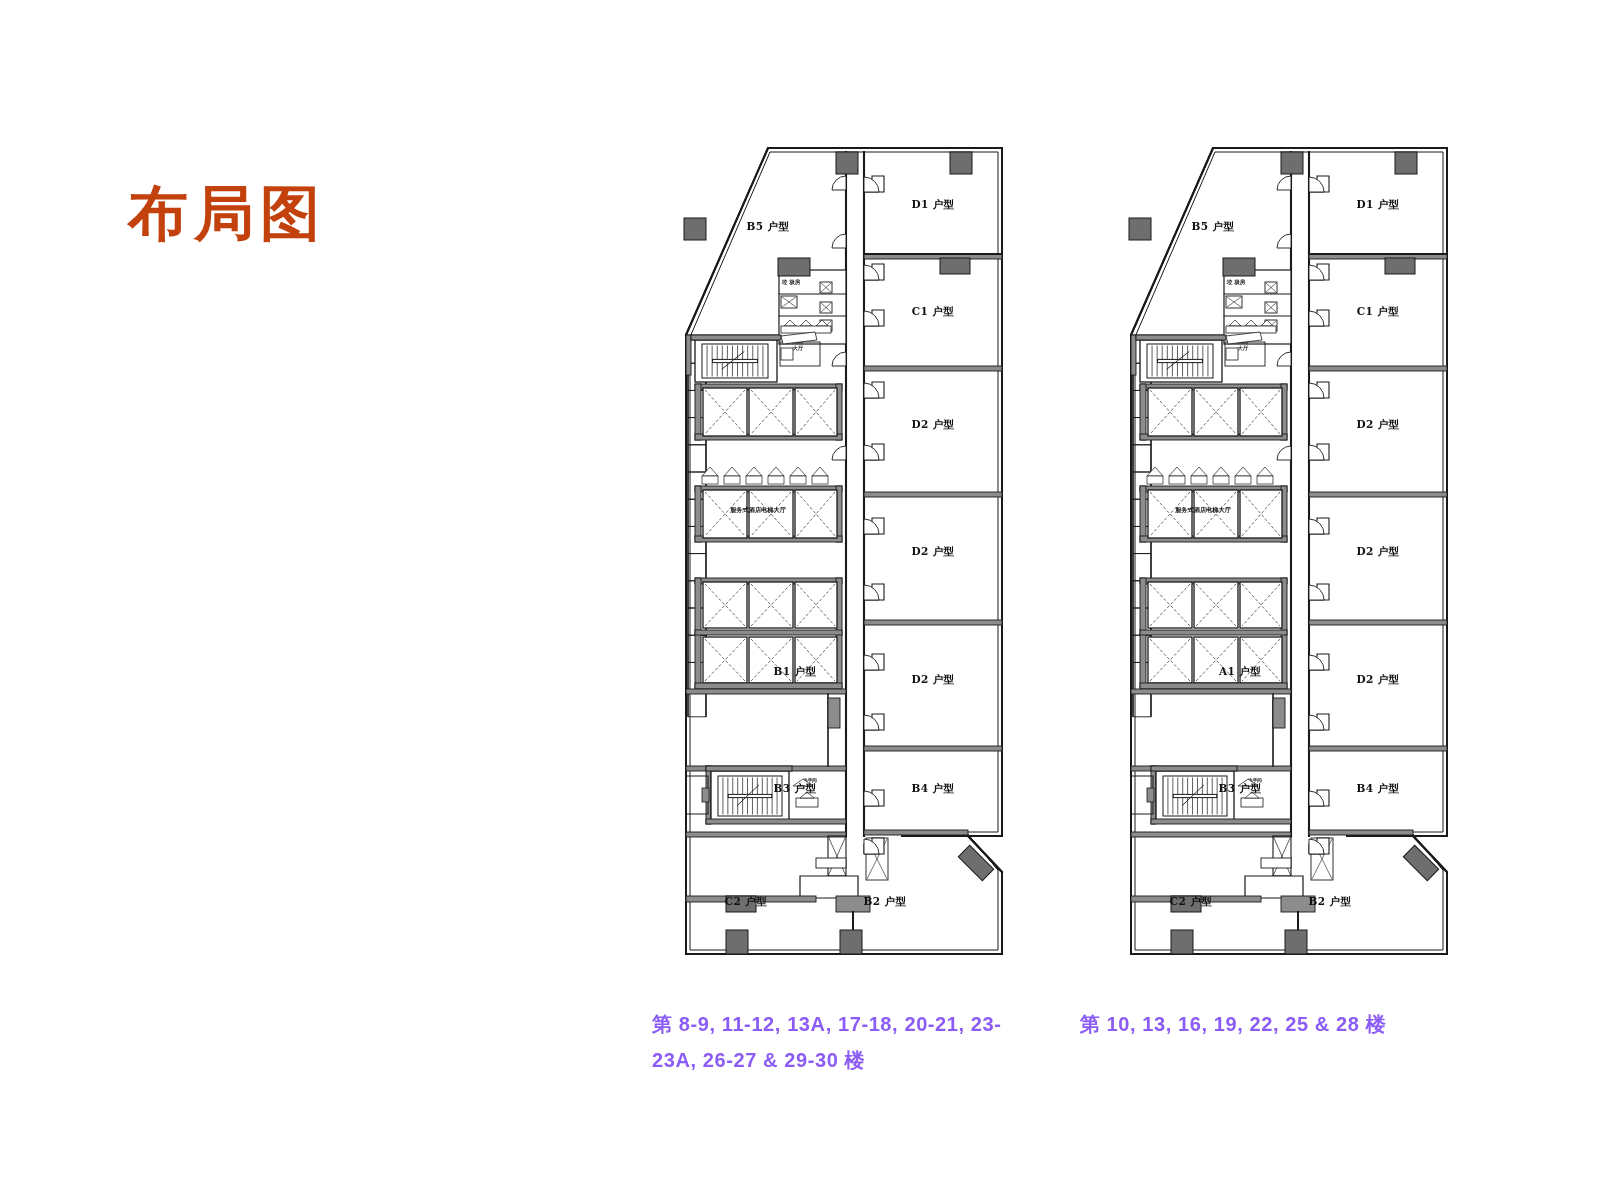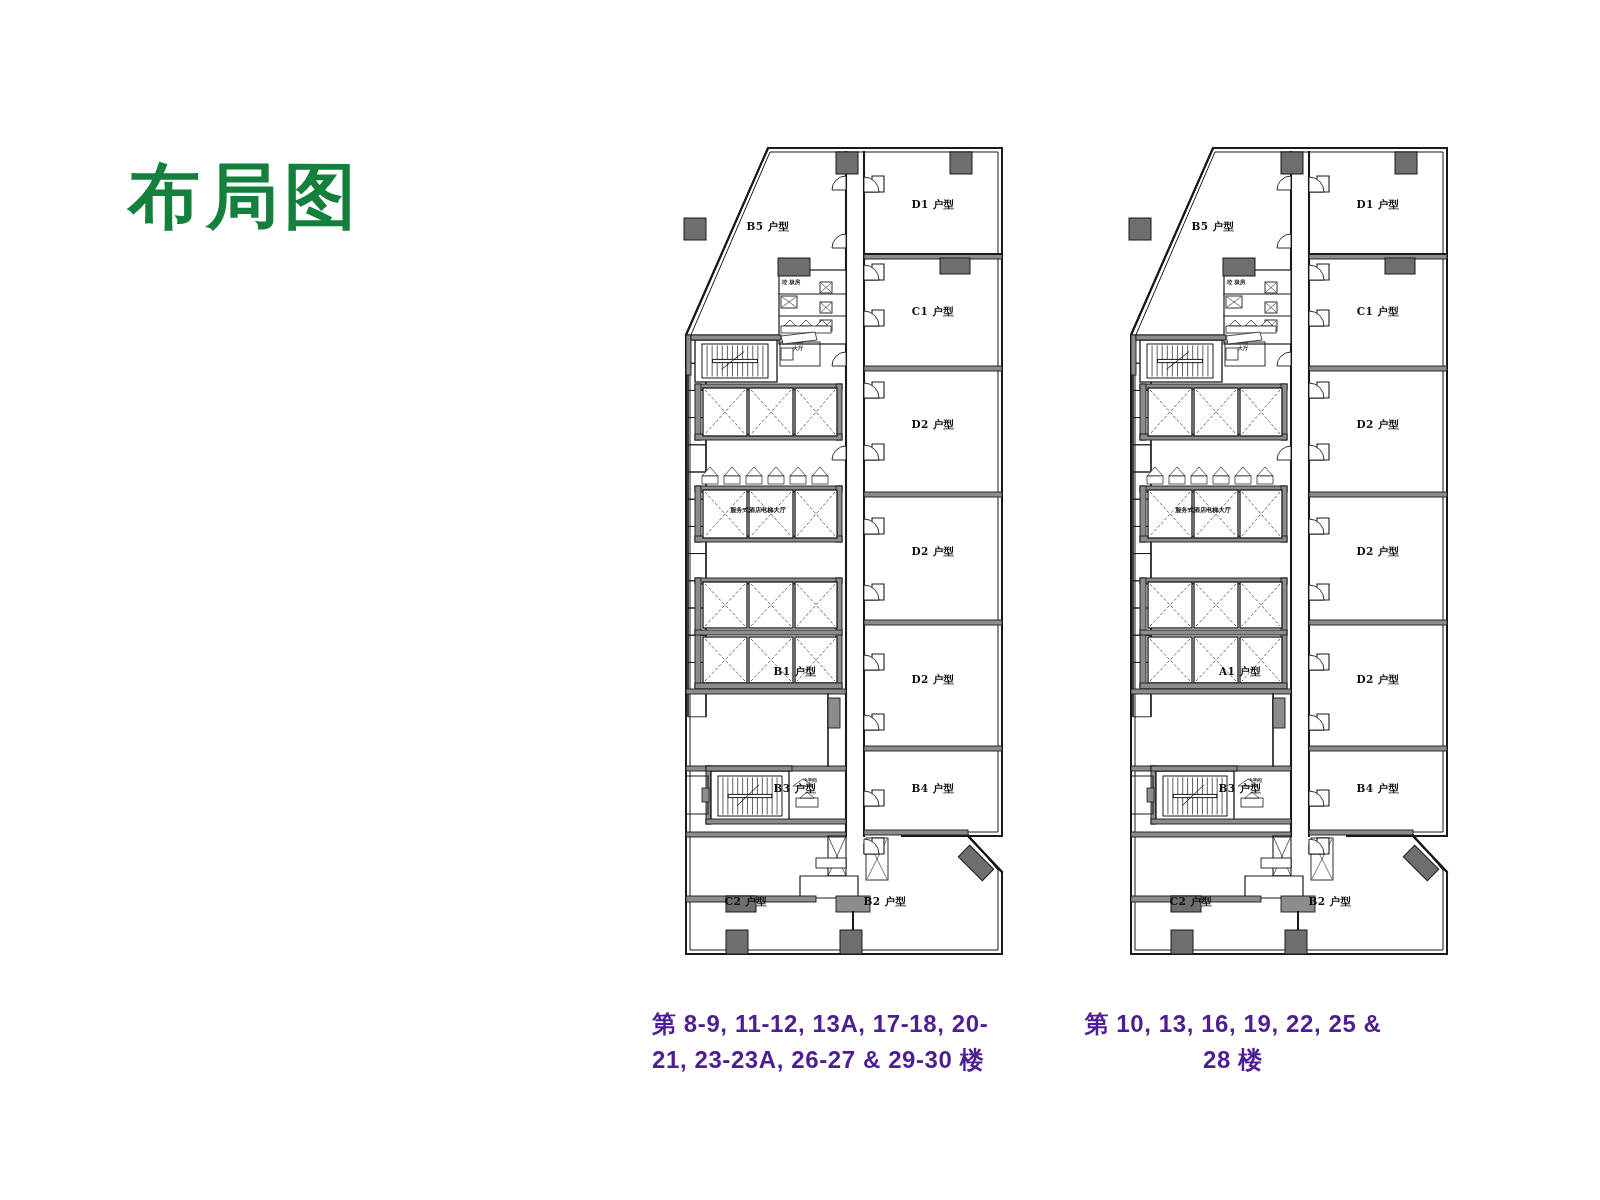--- a/index.html
+++ b/index.html
@@ -1,37 +1,37 @@
 <!DOCTYPE html>
 <html><head>
 <meta charset="utf-8">
 <style>
   html,body{margin:0;padding:0;background:#ffffff;}
   body{width:1600px;height:1200px;position:relative;overflow:hidden;
        font-family:"Liberation Sans","DejaVu Sans",sans-serif;color:#111;}
 
   
   #page-title{
-    position:absolute; left:128px; top:160px;
+    position:absolute; left:128px; top:183px;
     font-family:"DejaVu Serif","Liberation Serif",serif;
-    font-weight:700; font-size:72px; letter-spacing:6px; color:#15803d;
+    font-weight:700; font-size:60px; letter-spacing:6px; color:#c2410c;
     line-height:1;
   }
 
   
   .plan-wrap{position:absolute;top:130px;width:370px;height:850px;}
   #plan-left{left:650px;}
   #plan-right{left:1095px;}
 
   .plan-svg{display:block;width:370px;height:850px;}
 
   
   .caption{
-    position:absolute; font-size:24px; font-weight:700;
-    line-height:36px; letter-spacing:0.6px; color:#4c1d95;
+    position:absolute; font-size:20px; font-weight:700;
+    line-height:36px; letter-spacing:0.6px; color:#8b5cf6;
     font-family:"Liberation Sans","DejaVu Sans",sans-serif;
   }
   #caption-left{left:652px;  top:1006px; width:360px;}
   #caption-right{left:1068px; top:1006px; width:330px;text-align:center;}
 
   
   text{font-family:"DejaVu Serif","Liberation Serif",serif;}
 </style>
 </head>
 <body>

